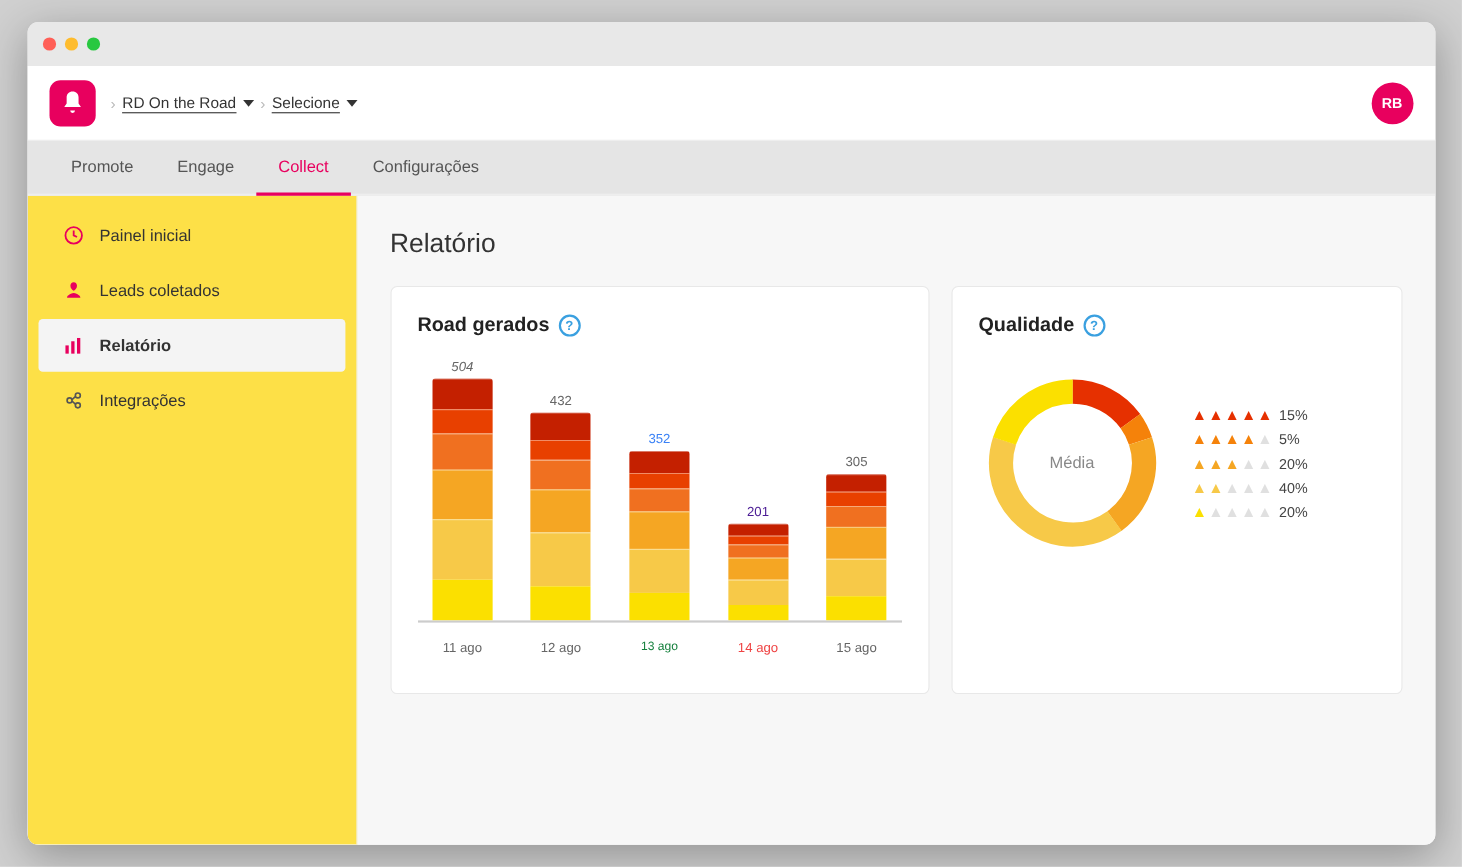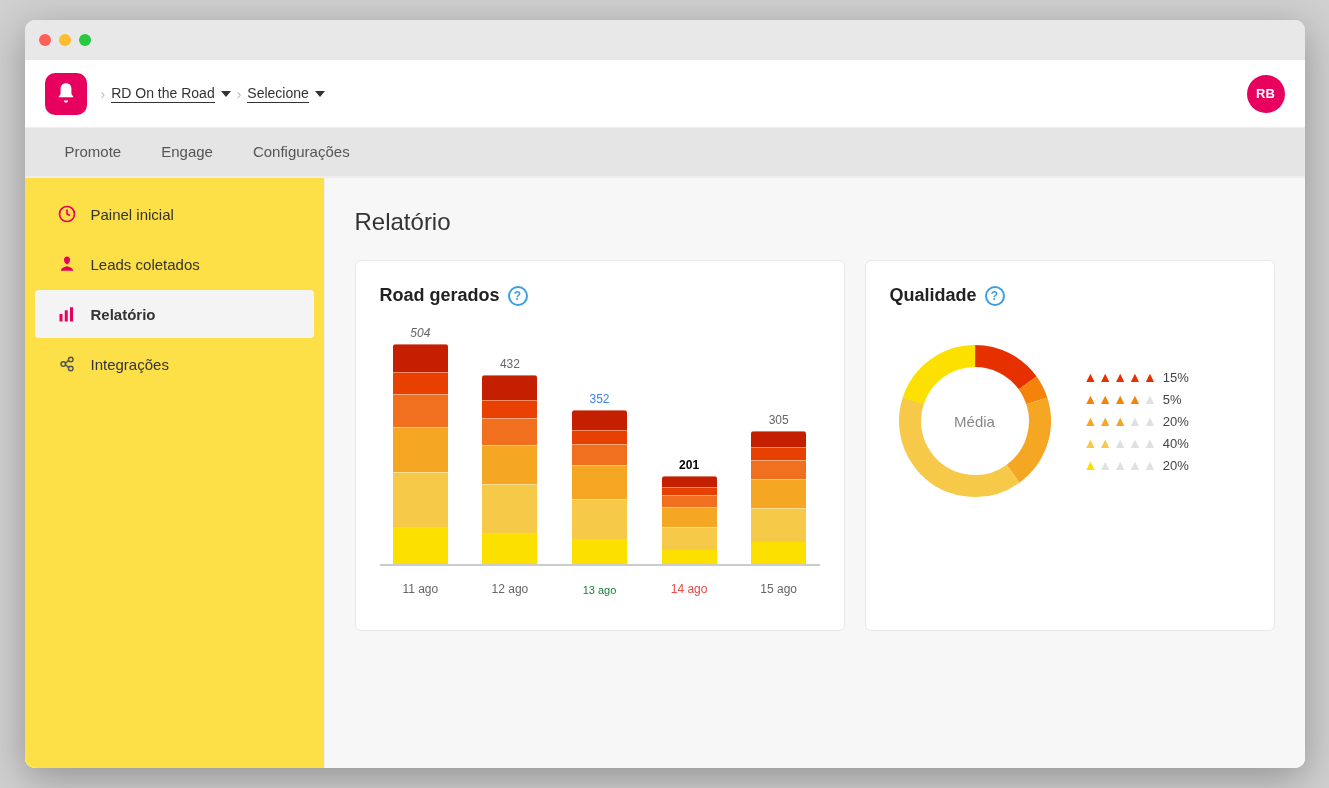--- a/index.html
+++ b/index.html
@@ -291,20 +291,23 @@
       <div class="spacer"></div>
       <div class="avatar">RB</div>
     </div>
 
     <div class="nav-tabs">
       <div class="nav-tab">
         <span>Promote</span>
       </div>
       <div class="nav-tab">
         <span>Engage</span>
+      </div>
+      <div class="nav-tab active">
+        <span>Collect</span>
       </div>
       <div class="nav-tab">
         <span>Configurações</span>
       </div>
     </div>
 
     <div class="main-layout">
 
       <div class="sidebar">
         <div class="sidebar-item">
@@ -391,21 +394,21 @@
                     <div style="width: 55px; height: 153.651px; display: flex; flex-direction: column-reverse; border-radius: 3px 3px 0px 0px; overflow: hidden;">
                       <div style="width: 100%; height: 24.8683px; background: rgb(251, 224, 0);"></div>
                       <div style="width: 100%; height: 39.967px; background: rgb(247, 201, 72); border-top: 1px solid rgba(255, 255, 255, 0.4);"></div>
                       <div style="width: 100%; height: 33.7499px; background: rgb(245, 166, 35); border-top: 1px solid rgba(255, 255, 255, 0.4);"></div>
                       <div style="width: 100%; height: 21.3157px; background: rgb(240, 112, 32); border-top: 1px solid rgba(255, 255, 255, 0.4);"></div>
                       <div style="width: 100%; height: 14.2105px; background: rgb(232, 64, 0); border-top: 1px solid rgba(255, 255, 255, 0.4);"></div>
                       <div style="width: 100%; height: 19.5394px; background: rgb(196, 32, 0); border-top: 1px solid rgba(255, 255, 255, 0.4);"></div>
                     </div>
                   </div>
                   <div style="display: flex; flex-direction: column; align-items: center; flex: 1 1 0%;">
-                    <div style="font-size: 12px; color: #000000; margin-bottom: 4px; font-weight: bold;">201</div>
+                    <div style="font-size: 12px; color: #4c1d95; margin-bottom: 4px;">201</div>
                     <div style="flex: 1 1 0%;"></div>
                     <div style="width: 55px; height: 87.7381px; display: flex; flex-direction: column-reverse; border-radius: 3px 3px 0px 0px; overflow: hidden;">
                       <div style="width: 100%; height: 14.1799px; background: rgb(251, 224, 0);"></div>
                       <div style="width: 100%; height: 23.0423px; background: rgb(247, 201, 72); border-top: 1px solid rgba(255, 255, 255, 0.4);"></div>
                       <div style="width: 100%; height: 19.4974px; background: rgb(245, 166, 35); border-top: 1px solid rgba(255, 255, 255, 0.4);"></div>
                       <div style="width: 100%; height: 12.4074px; background: rgb(240, 112, 32); border-top: 1px solid rgba(255, 255, 255, 0.4);"></div>
                       <div style="width: 100%; height: 7.97619px; background: rgb(232, 64, 0); border-top: 1px solid rgba(255, 255, 255, 0.4);"></div>
                       <div style="width: 100%; height: 10.6349px; background: rgb(196, 32, 0); border-top: 1px solid rgba(255, 255, 255, 0.4);"></div>
                     </div>
                   </div>
@@ -415,21 +418,21 @@
                     <div style="width: 55px; height: 133.135px; display: flex; flex-direction: column-reverse; border-radius: 3px 3px 0px 0px; overflow: hidden;">
                       <div style="width: 100%; height: 21.7363px; background: rgb(251, 224, 0);"></div>
                       <div style="width: 100%; height: 34.4158px; background: rgb(247, 201, 72); border-top: 1px solid rgba(255, 255, 255, 0.4);"></div>
                       <div style="width: 100%; height: 28.9818px; background: rgb(245, 166, 35); border-top: 1px solid rgba(255, 255, 255, 0.4);"></div>
                       <div style="width: 100%; height: 19.0193px; background: rgb(240, 112, 32); border-top: 1px solid rgba(255, 255, 255, 0.4);"></div>
                       <div style="width: 100%; height: 12.6795px; background: rgb(232, 64, 0); border-top: 1px solid rgba(255, 255, 255, 0.4);"></div>
                       <div style="width: 100%; height: 16.3022px; background: rgb(196, 32, 0); border-top: 1px solid rgba(255, 255, 255, 0.4);"></div>
                     </div>
                   </div>
                 </div>
-              <div style="display:flex; gap:28px; padding: 0 10px; margin-top: 8px; align-items: flex-end;" id="bar-labels-el">
+              <div style="display:flex; gap:28px; padding: 0 10px; margin-top: 8px;" id="bar-labels-el">
               <div style="flex: 1 1 0%; text-align: center; font-size: 12px; color: rgb(102, 102, 102); margin-top: 8px;">11 ago</div>
                   <div style="flex: 1 1 0%; text-align: center; font-size: 12px; color: rgb(102, 102, 102); margin-top: 8px;">12 ago</div>
                   <div style="flex: 1 1 0%; text-align: center; font-size: 11px; color: #15803d; margin-top: 8px;">13 ago</div>
                   <div style="flex: 1 1 0%; text-align: center; font-size: 12px; color: #ef4444; margin-top: 8px;">14 ago</div>
                   <div style="flex: 1 1 0%; text-align: center; font-size: 12px; color: rgb(102, 102, 102); margin-top: 8px;">15 ago</div>
                 </div>
             </div>
           </div>
 
           <div class="card card-quality">

